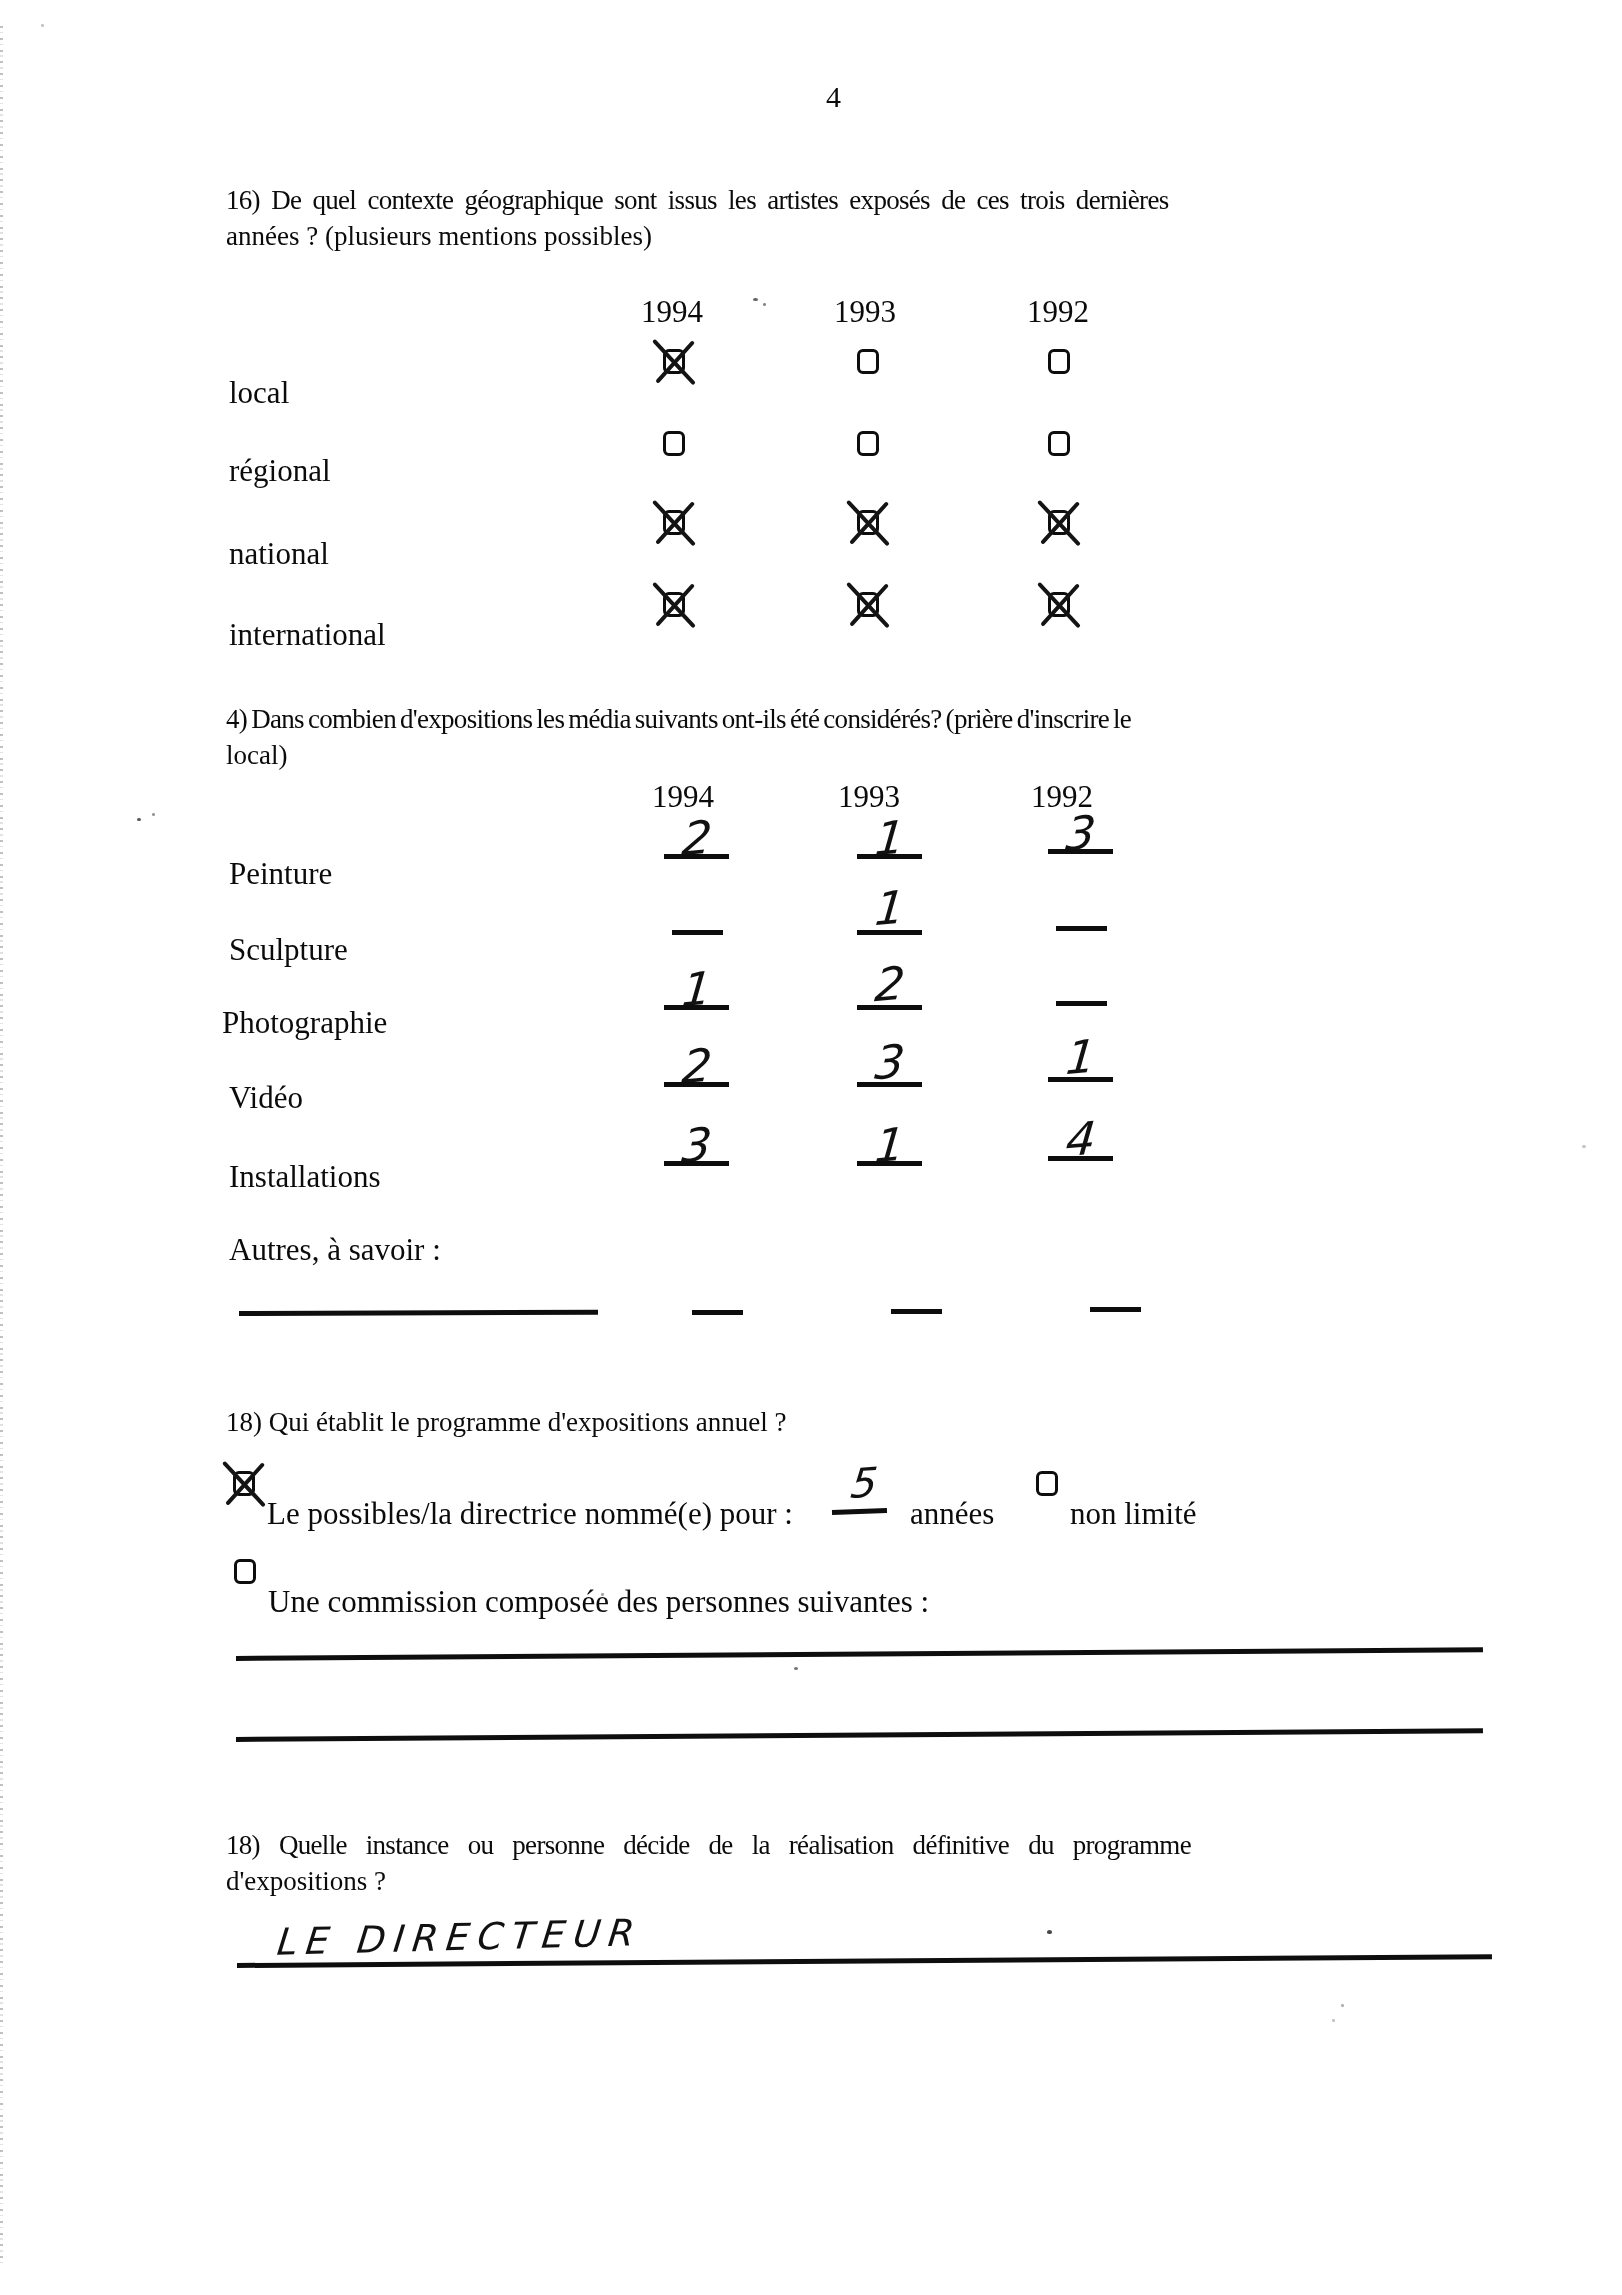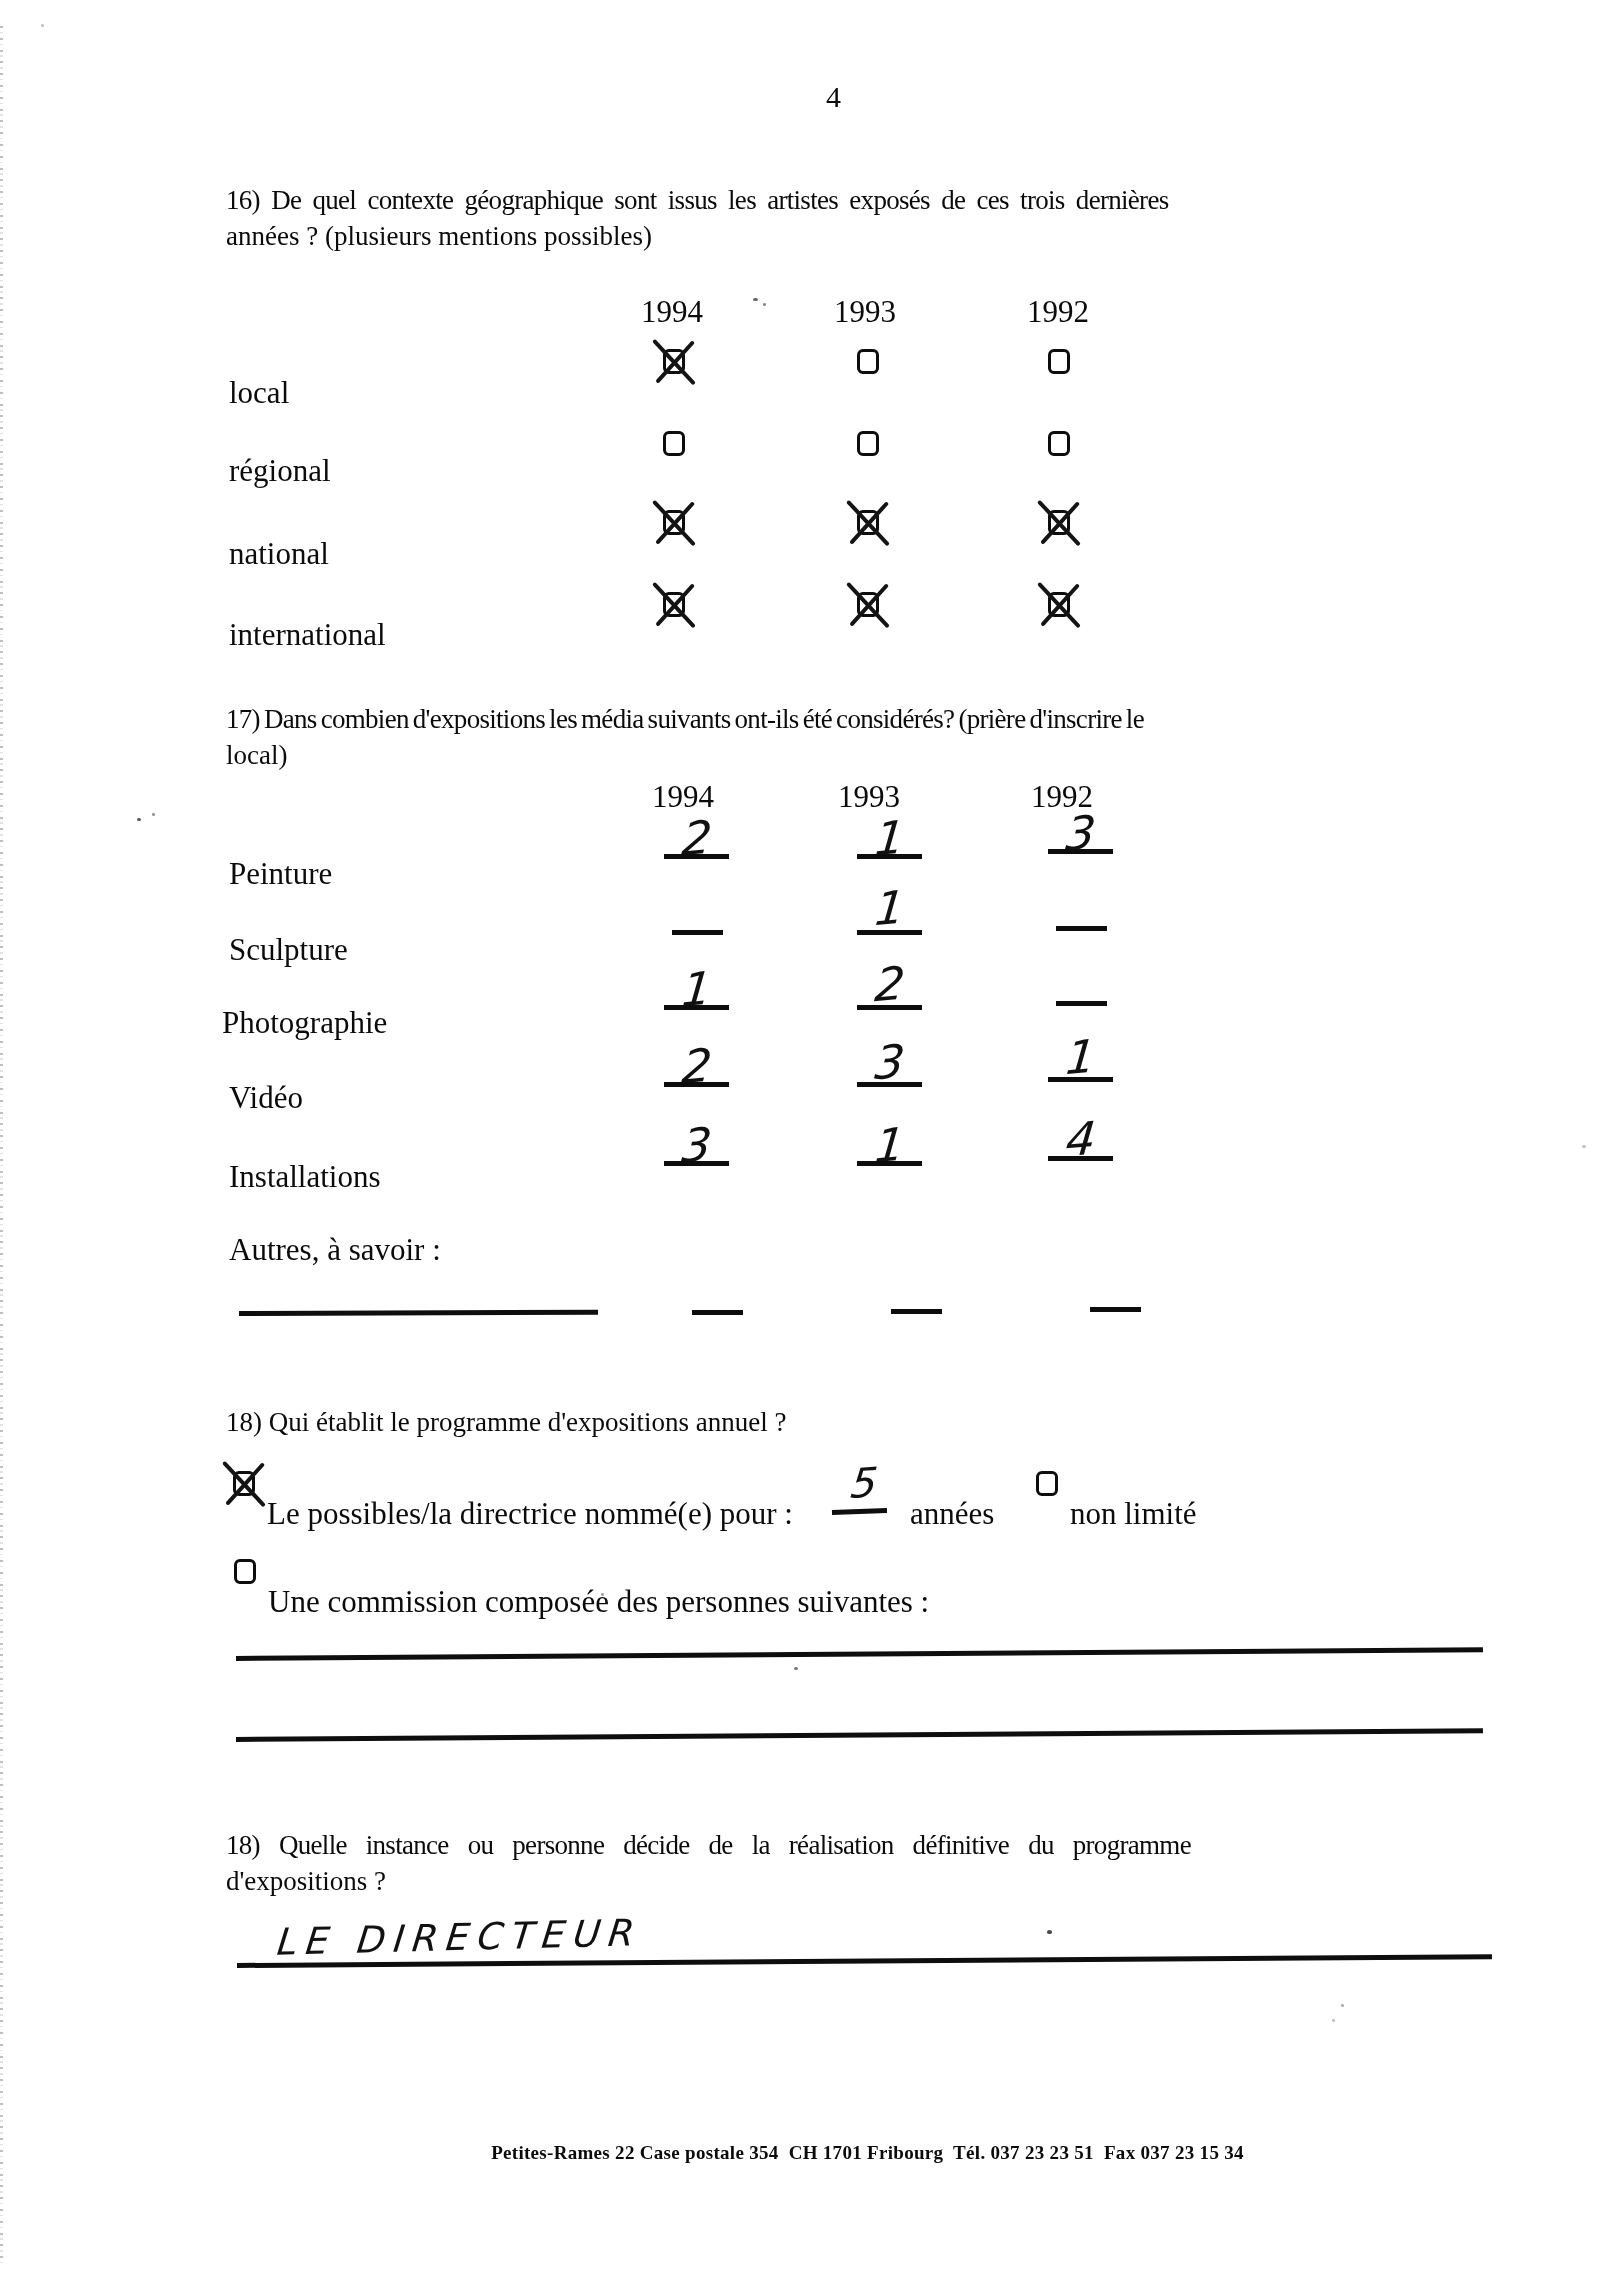--- a/index.html
+++ b/index.html
@@ -88,21 +88,21 @@
     </div>
     <div>
       <span class="lbl" style="left:229px;top:597px">international</span>
       <span class="cb checked" style="left:674px;top:592px"></span>
       <span class="cb checked" style="left:868px;top:592px"></span>
       <span class="cb checked" style="left:1059px;top:592px"></span>
     </div>
   </div>
 
   <div>
-    <div class="txt oneline" style="left:226px;top:701px;word-spacing:-2px">17) Dans combien d'expositions les média suivants ont-ils été considérés? (prière d'inscrire le</div>
+    <div class="txt oneline" style="left:226px;top:701px;word-spacing:-2px">4) Dans combien d'expositions les média suivants ont-ils été considérés? (prière d'inscrire le</div>
     <div class="txt" style="left:226px;top:737px">local)</div>
 
     <span class="year" style="left:701px;top:779px">1994</span>
     <span class="year" style="left:887px;top:779px">1993</span>
     <span class="year" style="left:1080px;top:779px">1992</span>
 
     <div>
       <span class="lbl" style="left:229px;top:836px">Peinture</span>
       <span class="hw hw-digit" style="left:697px;top:811px">2</span>
       <span class="hw hw-digit" style="left:890px;top:811px">1</span>
@@ -173,17 +173,16 @@
 
   <div>
     <div class="txt oneline" style="left:226px;top:1827px;word-spacing:13px">18) Quelle instance ou personne décide de la réalisation définitive du programme</div>
     <div class="txt" style="left:226px;top:1863px">d'expositions ?</div>
 
     <div class="hw hw-answer" style="left:278px;top:1916px">LE DIRECTEUR</div>
     <div class="hline" style="left:237px;top:1963px;width:1255px;transform:rotate(-0.4deg)"></div>
   </div>
 
   <div class="footer">
-    <div class="footer-l2">Petites-Rames 22 Case postale 354  CH 1701 Fribourg  Tél. 037 23 23 51  Fax 037 23 15 34</div>
   </div>
 
 </div>
 
 
 </body></html>

